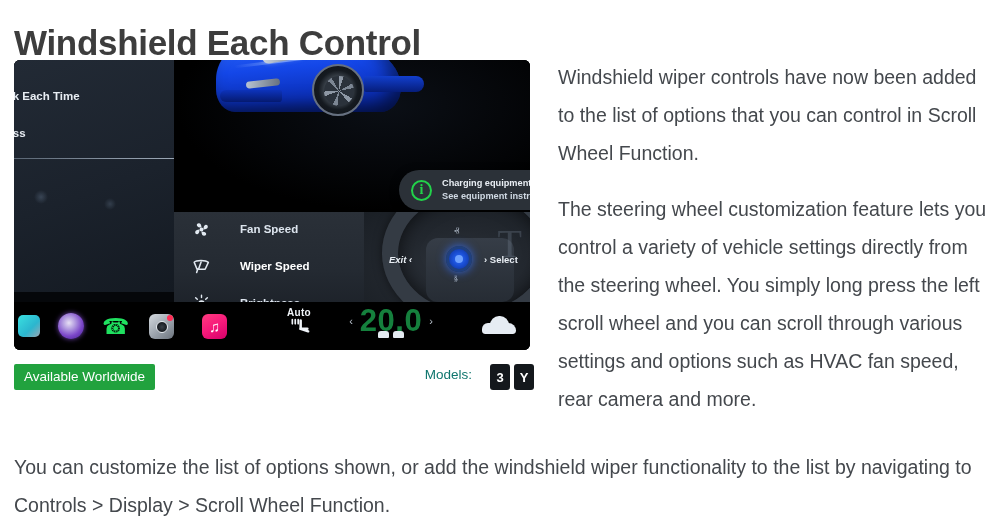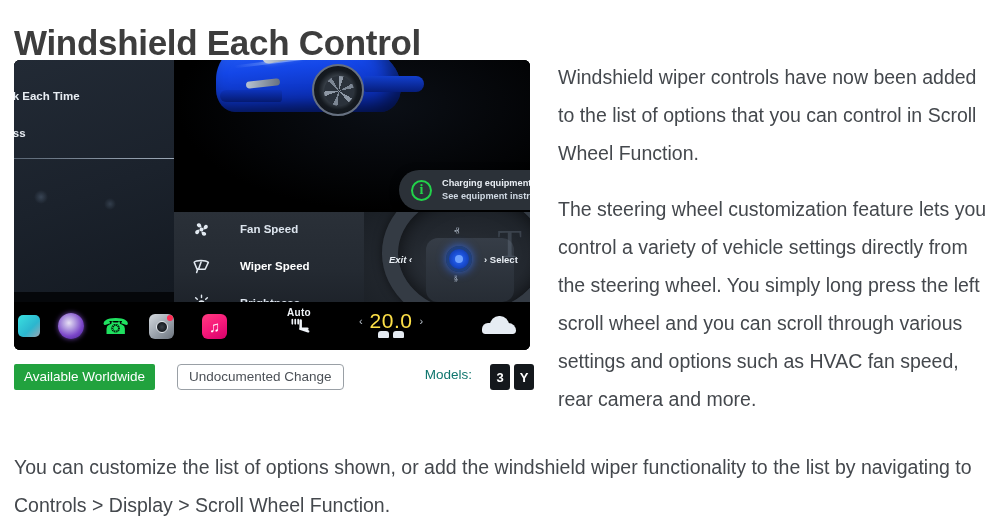--- a/index.html
+++ b/index.html
@@ -306,21 +306,21 @@
   }
   .temp-group {
     position: absolute; left: 322px; top: 6px;
     width: 110px; text-align: center;
   }
   .temp-group .row {
     display: flex; align-items: center; justify-content: center; gap: 7px;
   }
   .temp-group .arrow { color: #b9c2cc; font-size: 11px; }
   .temp-group .val {
-    color: #fde047; font-size: 21px; line-height: 26px; letter-spacing: .5px;
+    color: #15803d; font-size: 31px; line-height: 26px; letter-spacing: .5px; font-weight: bold;
   }
   .temp-group .vents {
     display: flex; gap: 4px; justify-content: center; margin-top: -3px;
   }
   .temp-group .vents i {
     display: block; width: 11px; height: 7px;
     background: #e4eaf1; border-radius: 3px 3px 1px 1px;
   }
   .ic-car {
     right: 14px; top: 12px; width: 34px; height: 24px;
@@ -529,21 +529,20 @@
           <span class="ctop"></span>
           <span class="cbody"></span>
         </div>
       </div>
 
     </div>
   </div>
 
   <div class="badge-row">
     <span class="badge-green">Available Worldwide</span>
-    <span class="badge-outline">Undocumented Change</span>
     <span class="models-label">Models:</span>
     <span class="model-chips">
       <span class="model-chip">3</span>
       <span class="model-chip">Y</span>
     </span>
   </div>
 
   <div class="right-col">
     <p>Windshield wiper controls have now been added to the list of options that you can control in Scroll Wheel Function.</p>
     <p>The steering wheel customization feature lets you control a variety of vehicle settings directly from the steering wheel. You simply long press the left scroll wheel and you can scroll through various settings and options such as HVAC fan speed, rear camera and more.</p>

